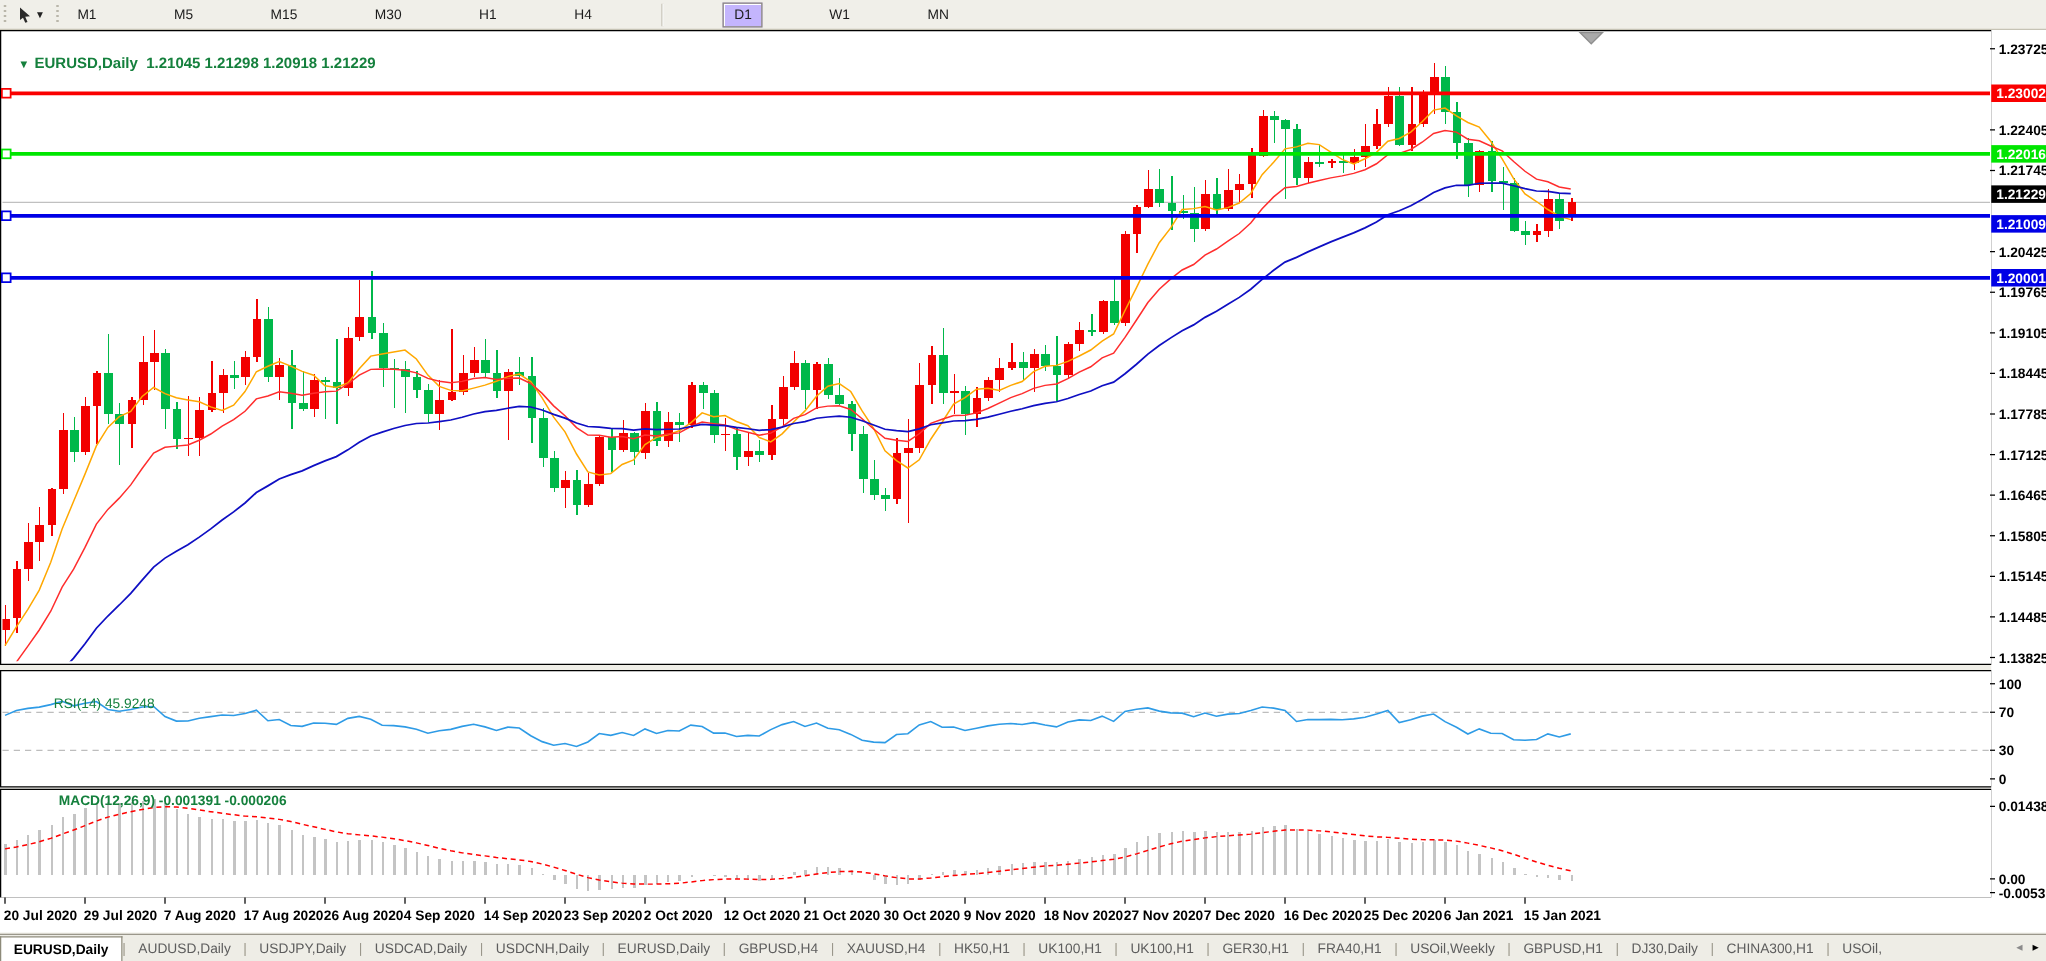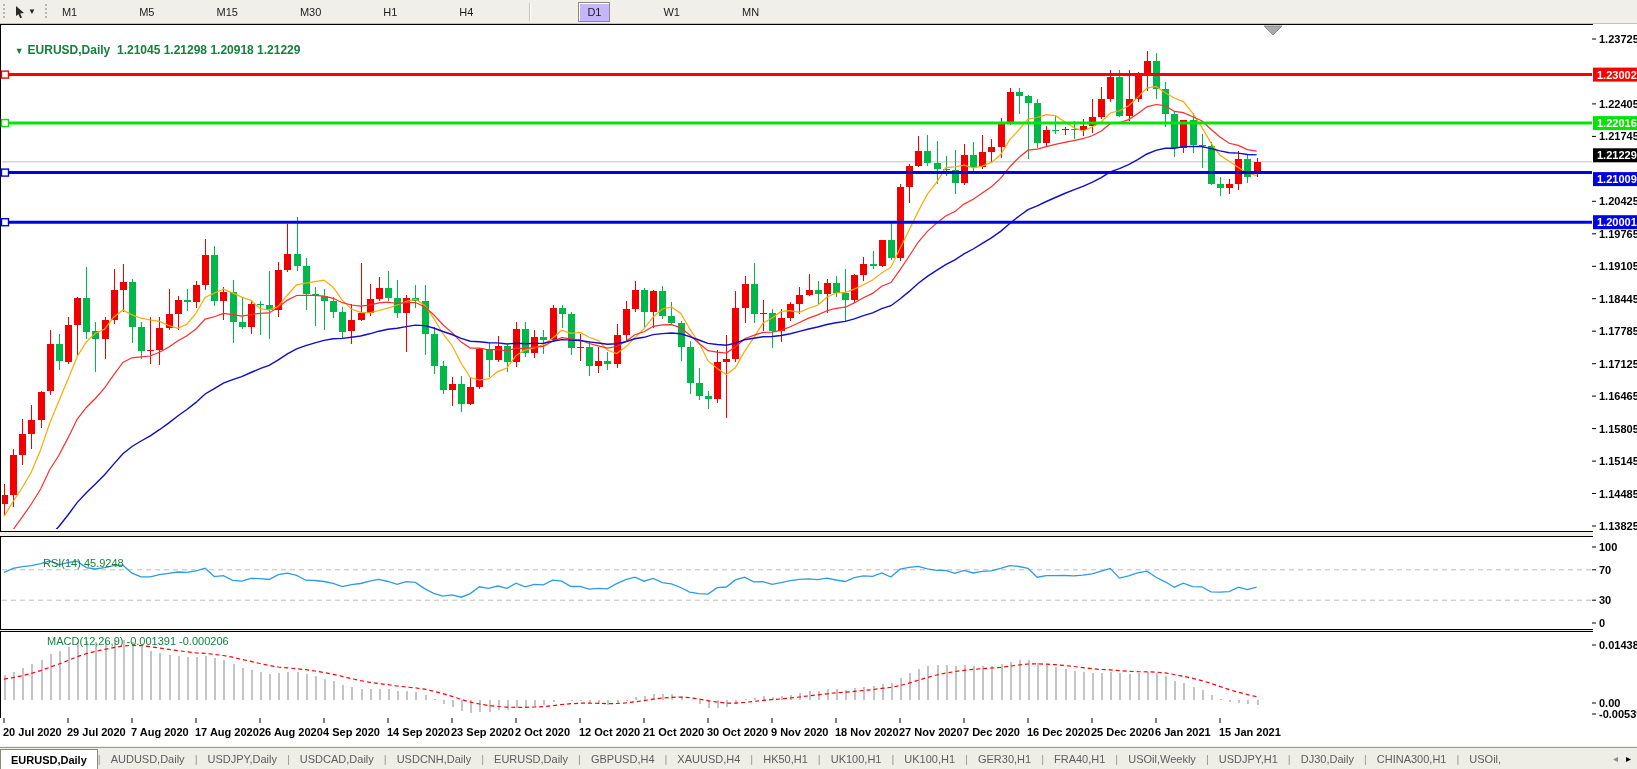--- a/index.html
+++ b/index.html
@@ -638,21 +638,21 @@
       <text x="1155.0" y="736">6 Jan 2021</text>
       <line x1="1220.0" y1="718" x2="1220.0" y2="723" stroke="#000"></line>
       <text x="1219.0" y="736">15 Jan 2021</text>
     </g>
   </svg>
 
 <div class="overlay-label" id="main-title">
   <span class="tri">▼</span><span>EURUSD,Daily</span>&nbsp;&nbsp;<span>1.21045 1.21298 1.20918 1.21229</span>
 </div>
 <div class="overlay-label" id="rsi-label" style="font-weight:400;">RSI(14) 45.9248</div>
-<div class="overlay-label" id="macd-label" style="font-weight:400;padding-left:40px;">MACD(12,26,9) -0.001391 -0.000206</div>
+<div class="overlay-label" id="macd-label" style="font-weight:700;padding-left:40px;">MACD(12,26,9) -0.001391 -0.000206</div>
 
 <div id="tabbar">
   <div id="tabs-holder" style="display:flex;align-items:stretch;">
       <div class="tab active">EURUSD,Daily</div>
       <span class="tab-sep">|</span>
       <div class="tab">AUDUSD,Daily</div>
       <span class="tab-sep">|</span>
       <div class="tab">USDJPY,Daily</div>
       <span class="tab-sep">|</span>
       <div class="tab">USDCAD,Daily</div>
@@ -670,21 +670,21 @@
       <div class="tab">UK100,H1</div>
       <span class="tab-sep">|</span>
       <div class="tab">UK100,H1</div>
       <span class="tab-sep">|</span>
       <div class="tab">GER30,H1</div>
       <span class="tab-sep">|</span>
       <div class="tab">FRA40,H1</div>
       <span class="tab-sep">|</span>
       <div class="tab">USOil,Weekly</div>
       <span class="tab-sep">|</span>
-      <div class="tab">USDJPY,H1</div>
+      <div class="tab">GBPUSD,H1</div>
       <span class="tab-sep">|</span>
       <div class="tab">DJ30,Daily</div>
       <span class="tab-sep">|</span>
       <div class="tab">CHINA300,H1</div>
       <span class="tab-sep">|</span>
       <div class="tab">USOil,</div>
     </div>
   <div id="tab-arrows">
     <span class="tab-arrow dim">◂</span>
     <span class="tab-arrow">▸</span>

